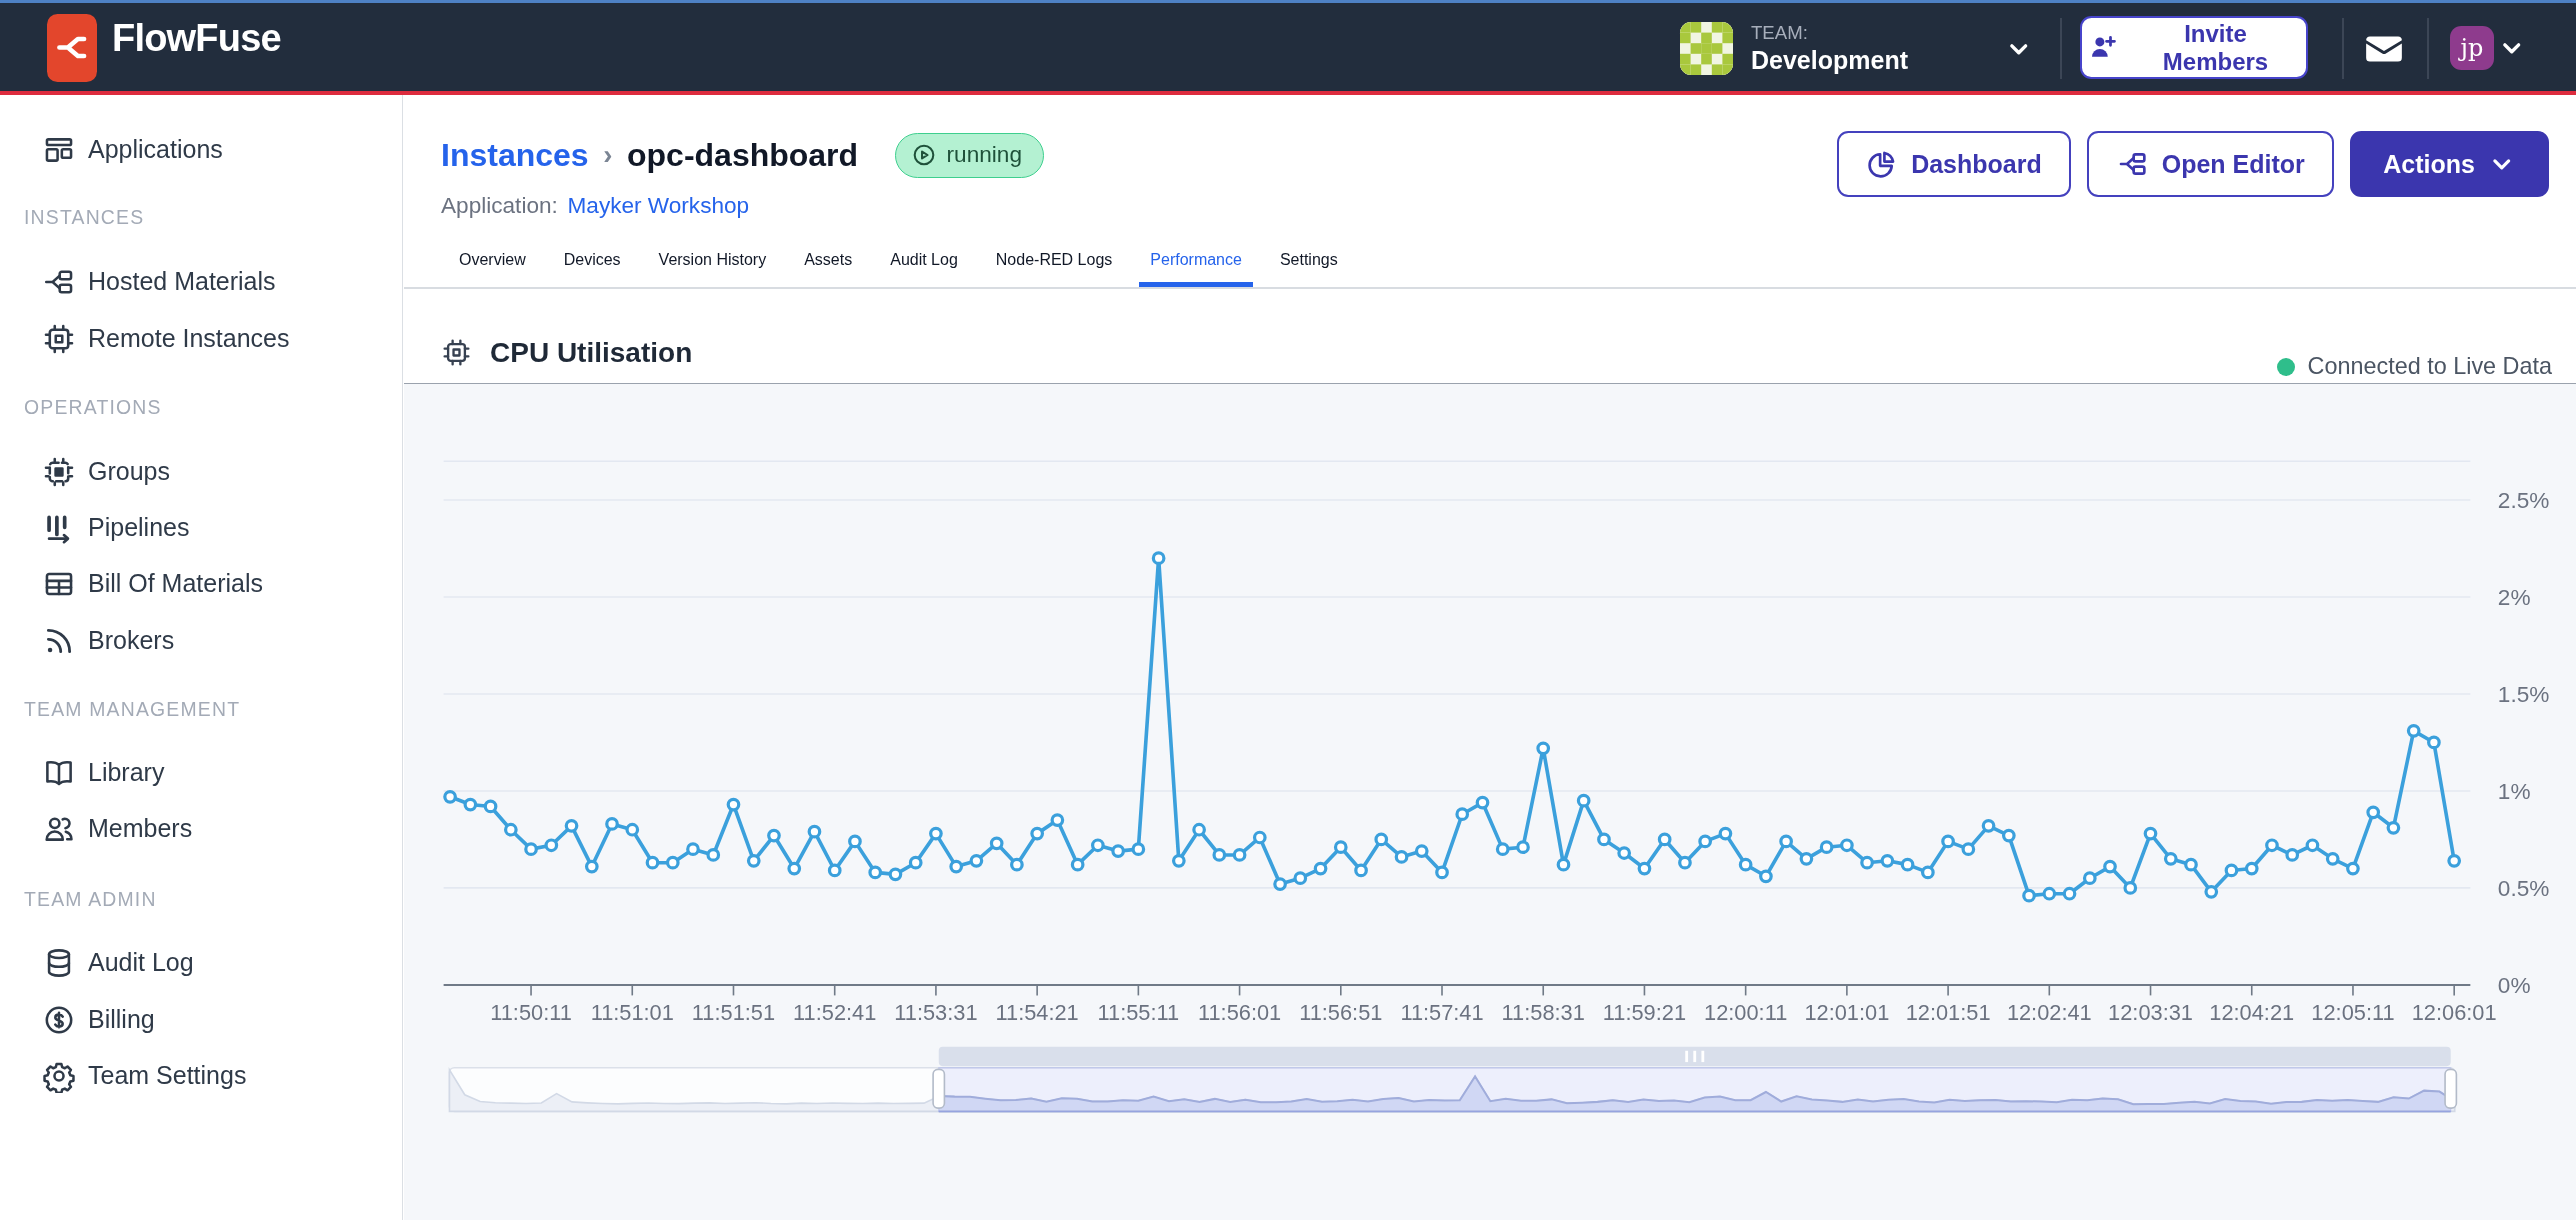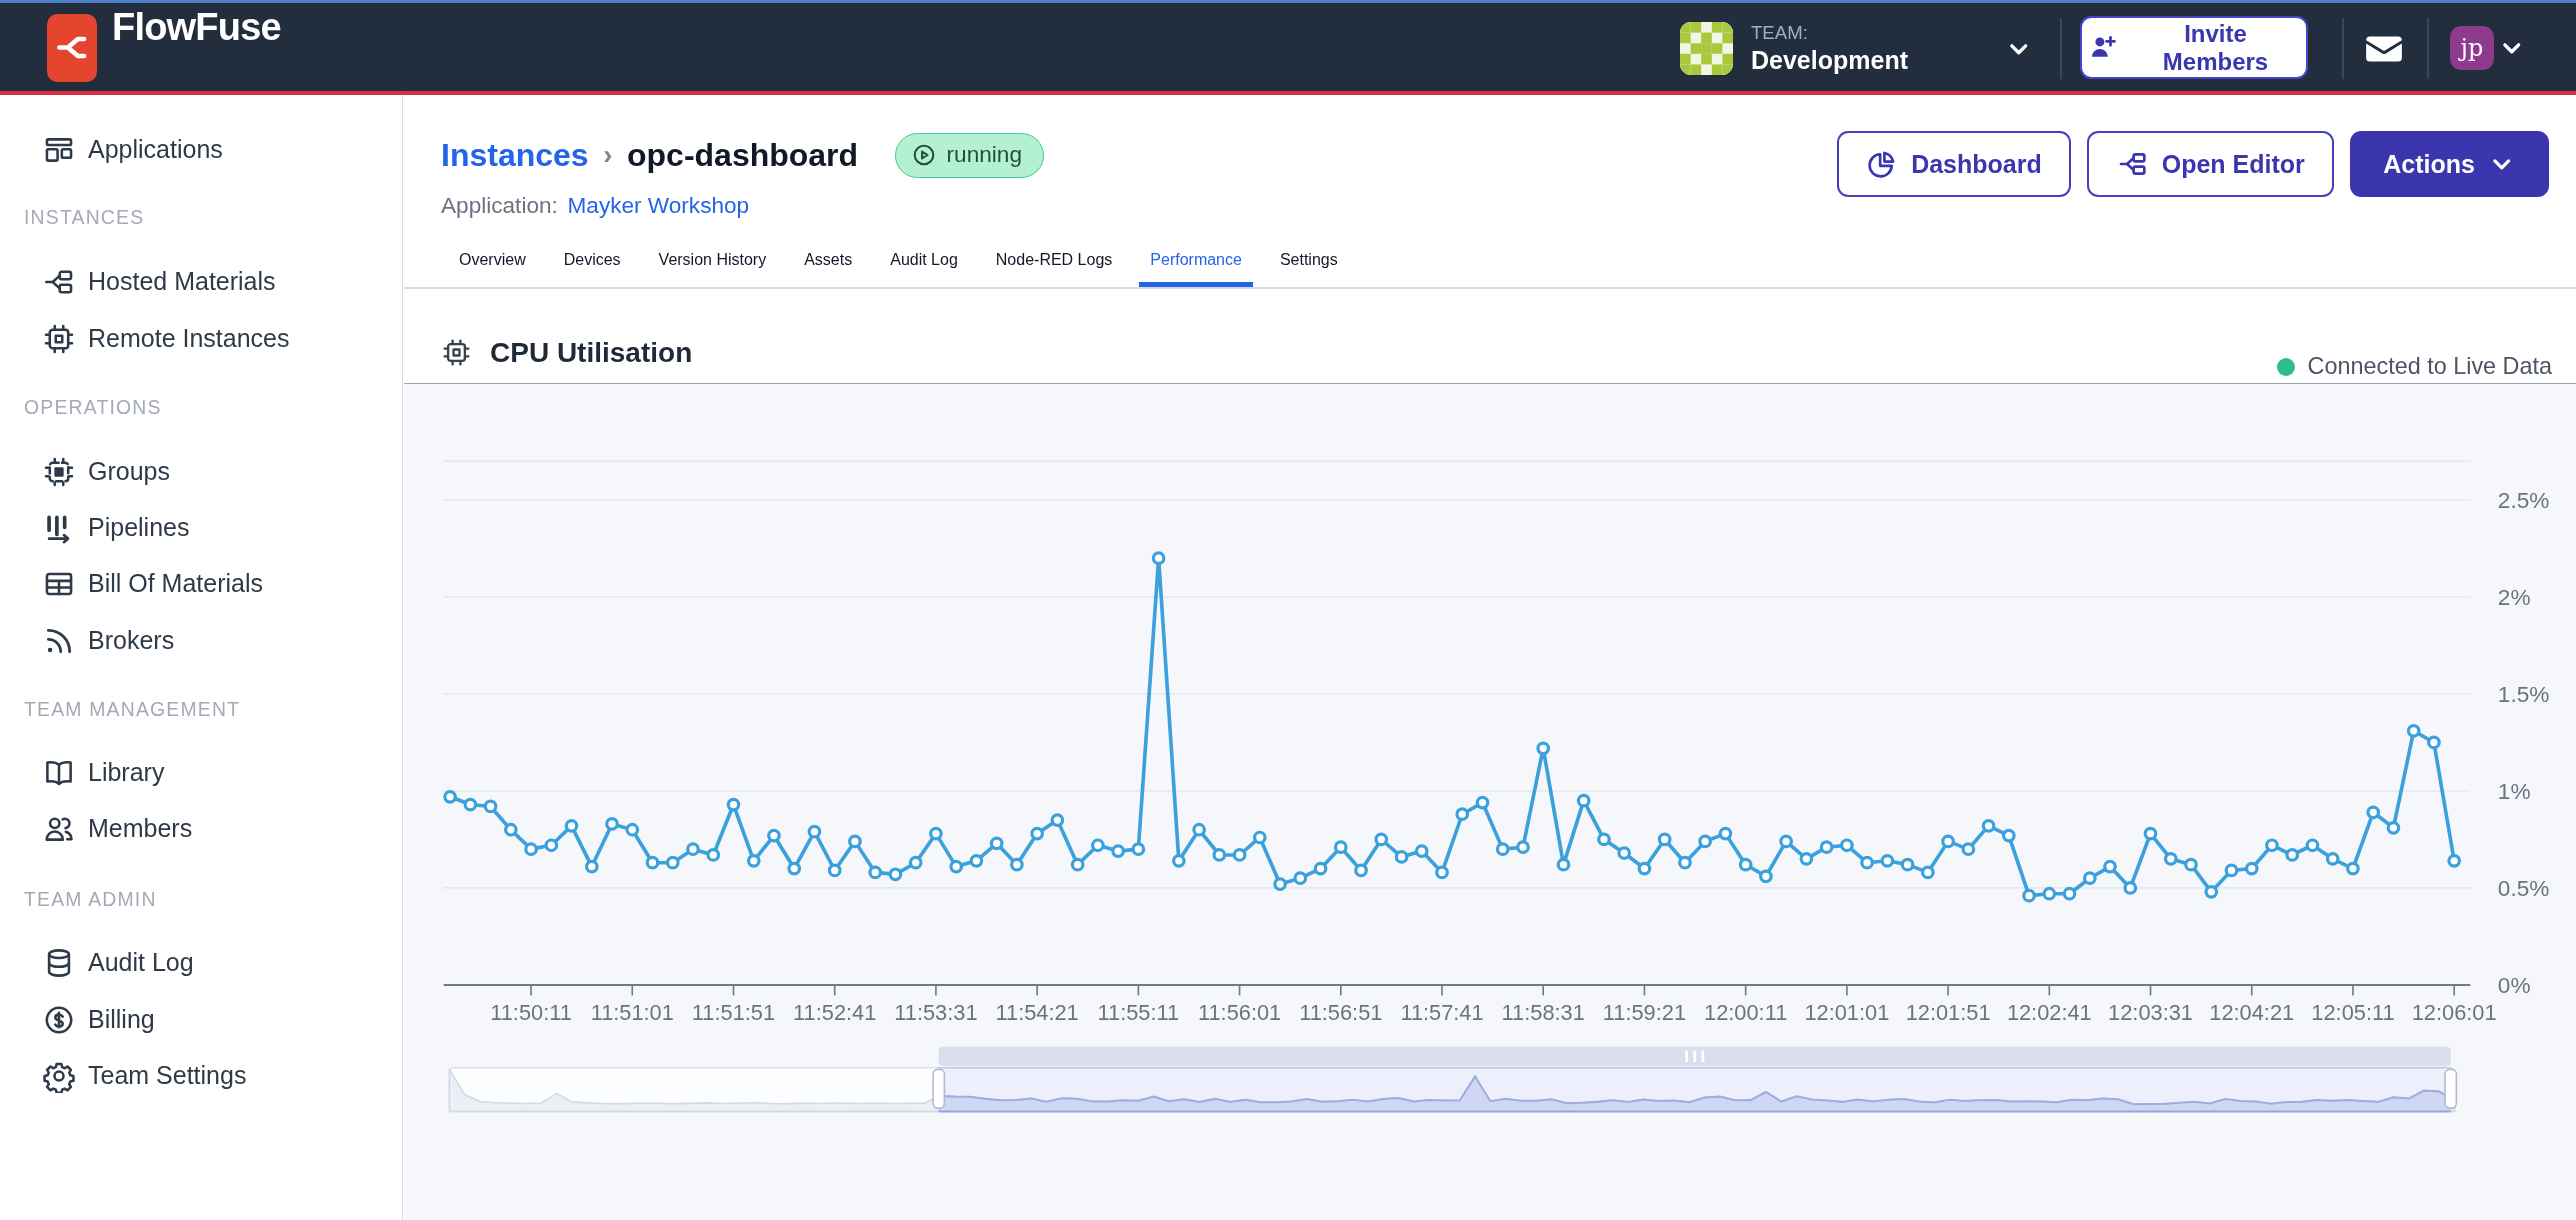--- a/index.html
+++ b/index.html
@@ -2,21 +2,21 @@
 <html style="--topbar_bg: #222D3D; --brand_red: #DD2C3E; --logo_orange: #E3462C; --accent_blue: #2563EB; --indigo: #3B36AE; --green: #3ECF8E; --running_bg: #B4F1D2; --line_blue: #3BA0DC;font-size:13px"><head>
 <meta charset="utf-8">
 <style>
   html,body{margin:0;padding:0;background:#fff;}
   *{box-sizing:border-box;font-family:"Liberation Sans","DejaVu Sans",sans-serif;}
   #root{position:relative;width:2576px;height:1221px;overflow:hidden;background:#fff;}
 
   
   .topbar{position:absolute;left:0;top:0;width:2576px;height:95px;background:var(--topbar_bg);border-top:3.2px solid #4E81C5;border-bottom:4px solid var(--brand_red);}
   .logo-box{position:absolute;left:47px;top:10.5px;width:50px;height:68px;border-radius:10.5px;background:var(--logo_orange);display:flex;align-items:center;justify-content:center;}
-  .brand{position:absolute;left:112px;top:3px;font-size:38px;font-weight:700;color:#fff;letter-spacing:-0.8px;}
+  .brand{position:absolute;left:112px;top:14px;font-size:38px;font-weight:700;color:#fff;letter-spacing:-0.8px;}
   .searchbar{position:absolute;left:1124px;top:16px;width:511px;height:57px;background:#3A4354;border:1.6px solid #767F90;border-radius:8px;display:flex;align-items:center;padding:0 16px;gap:13px;}
   .searchbar .ph{color:#9AA3B2;font-size:23.4px;}
   .team-sel{position:absolute;left:1680px;top:11.3px;width:364px;height:68px;display:flex;align-items:center;gap:18px;cursor:pointer;}
   .team-avatar{width:53px;height:53px;border-radius:11.3px;background:#F1F5E2;overflow:hidden;flex:0 0 auto;}
   .team-texts{display:flex;flex-direction:column;gap:1.6px;}
   .team-label{color:#A7AEBB;font-size:18.6px;}
   .team-name{color:#fff;font-size:25px;font-weight:600;}
   .team-chev{margin-left:auto;margin-right:11.3px;}
   .vdiv{position:absolute;top:14.6px;width:1.6px;height:61px;background:#3C4656;}
   .invite-btn{position:absolute;left:2080px;top:13px;width:228px;height:63px;background:#fff;border:2.4px solid #4744CB;border-radius:11.3px;display:flex;align-items:center;justify-content:center;gap:13px;color:var(--indigo);font-size:24px;font-weight:700;cursor:pointer;}

